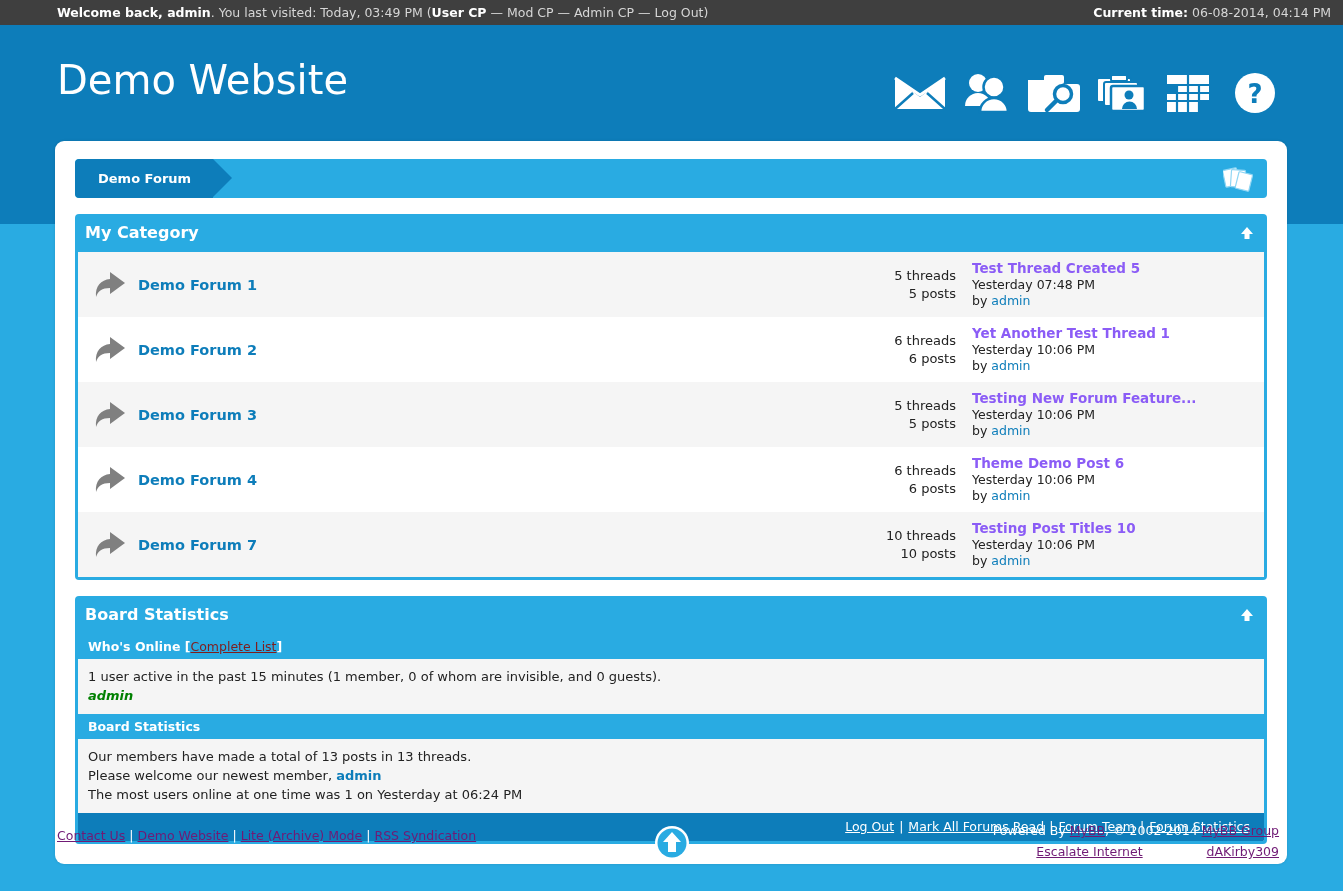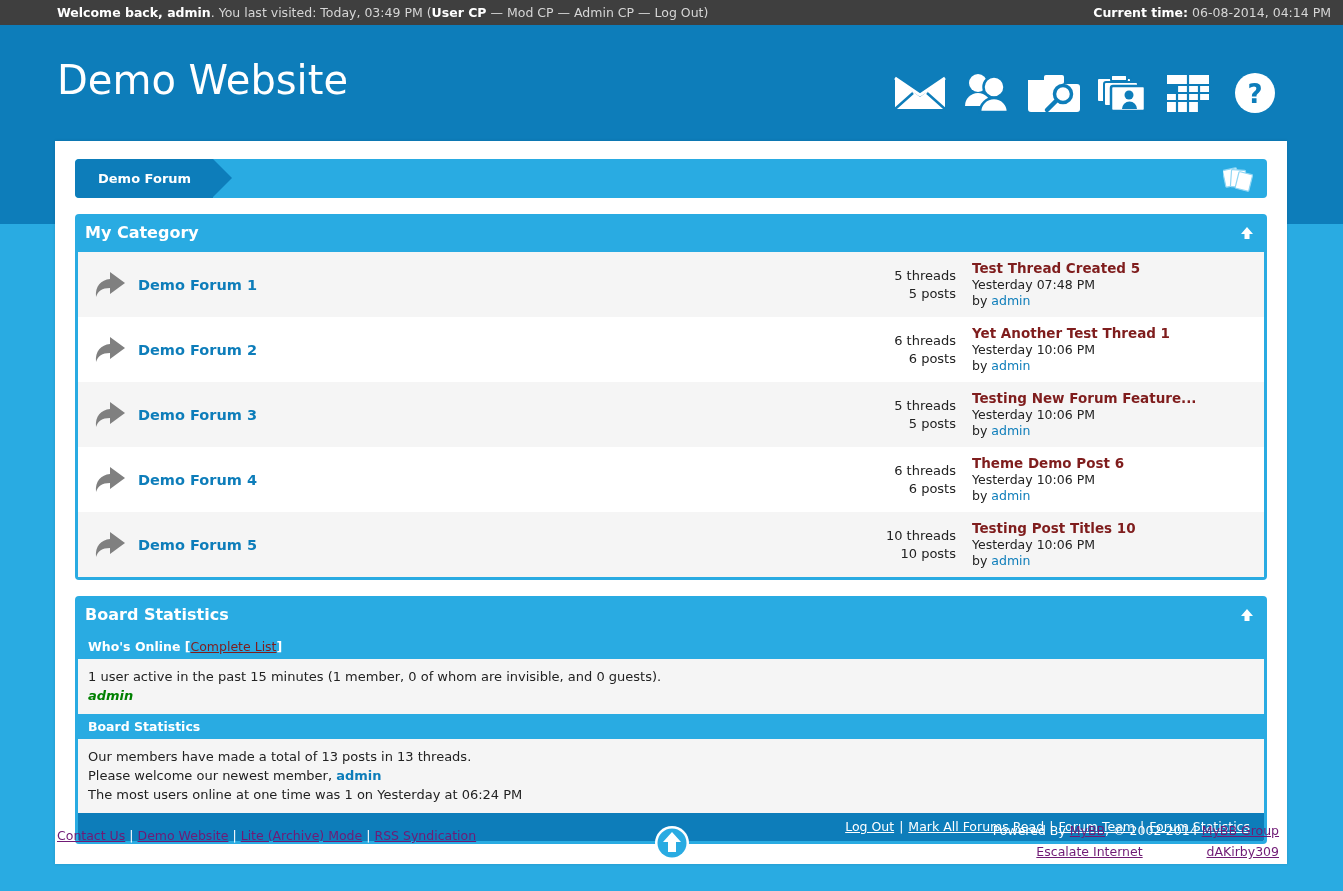--- a/index.html
+++ b/index.html
@@ -57,21 +57,21 @@
     cursor: pointer;
   }
   #header-icons svg { display: block; }
 
   
   #container {
     position: absolute;
     left: 55px; top: 141px;
     width: 1232px;
     background: #ffffff;
-    border-radius: 0;
+    border-radius: 9px;
     padding: 18px 20px 20px 20px;
     box-shadow: 0 0 3px rgba(0,0,0,0.12);
   }
 
   
   #nav-bar {
     height: 39px;
     background: #29abe2;
     border-radius: 4px;
     position: relative;
@@ -160,21 +160,21 @@
     padding-right: 16px;
   }
   .forum-last {
     flex: 0 0 280px;
     font-size: 12.5px;
     line-height: 16px;
     color: #222;
   }
   .forum-last .lp-title {
     display: block;
-    color: #7f1d1d;
+    color: #8b5cf6;
     font-weight: bold;
     font-size: 13.5px;
     margin-bottom: 1px;
     cursor: pointer;
   }
   .forum-last .lp-date { display:block; }
   .forum-last .lp-by a { color:#0d7dba; text-decoration:none; cursor:pointer;}
 
   
   .stats-body {
@@ -399,21 +399,21 @@
             <div>6 posts</div>
           </div>
           <div class="forum-last"><span class="lp-title">Theme Demo Post 6</span><span class="lp-date">Yesterday 10:06 PM</span><span class="lp-by"><span>by </span><a href="#">admin</a></span></div>
         </div>
         <div class="forum-row alt">
           <div class="forum-icon">
             <svg width="34" height="30" viewBox="0 0 34 30">
               <path d="M18 2 L33 13 L18 24 V18 C10 18 6 21 4 27 C3 16 9 10 18 9 Z" fill="#808080"></path>
             </svg>
           </div>
-          <div class="forum-name">Demo Forum 5</div>
+          <div class="forum-name">Demo Forum 7</div>
           <div class="forum-stats">
             <div>10 threads</div>
             <div>10 posts</div>
           </div>
           <div class="forum-last"><span class="lp-title">Testing Post Titles 10</span><span class="lp-date">Yesterday 10:06 PM</span><span class="lp-by"><span>by </span><a href="#">admin</a></span></div>
         </div>
       </div>
   </div>
 
   <div class="panel">

